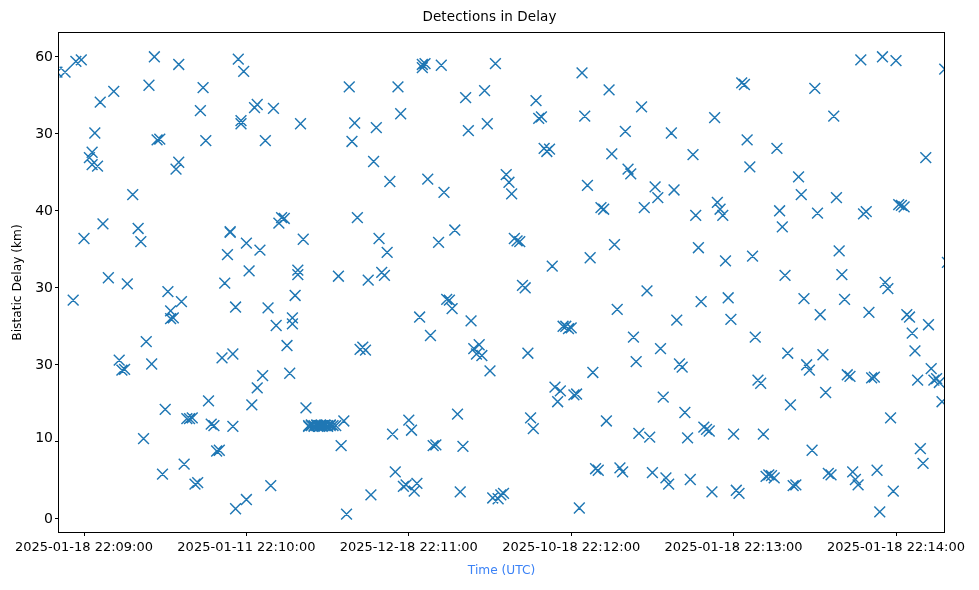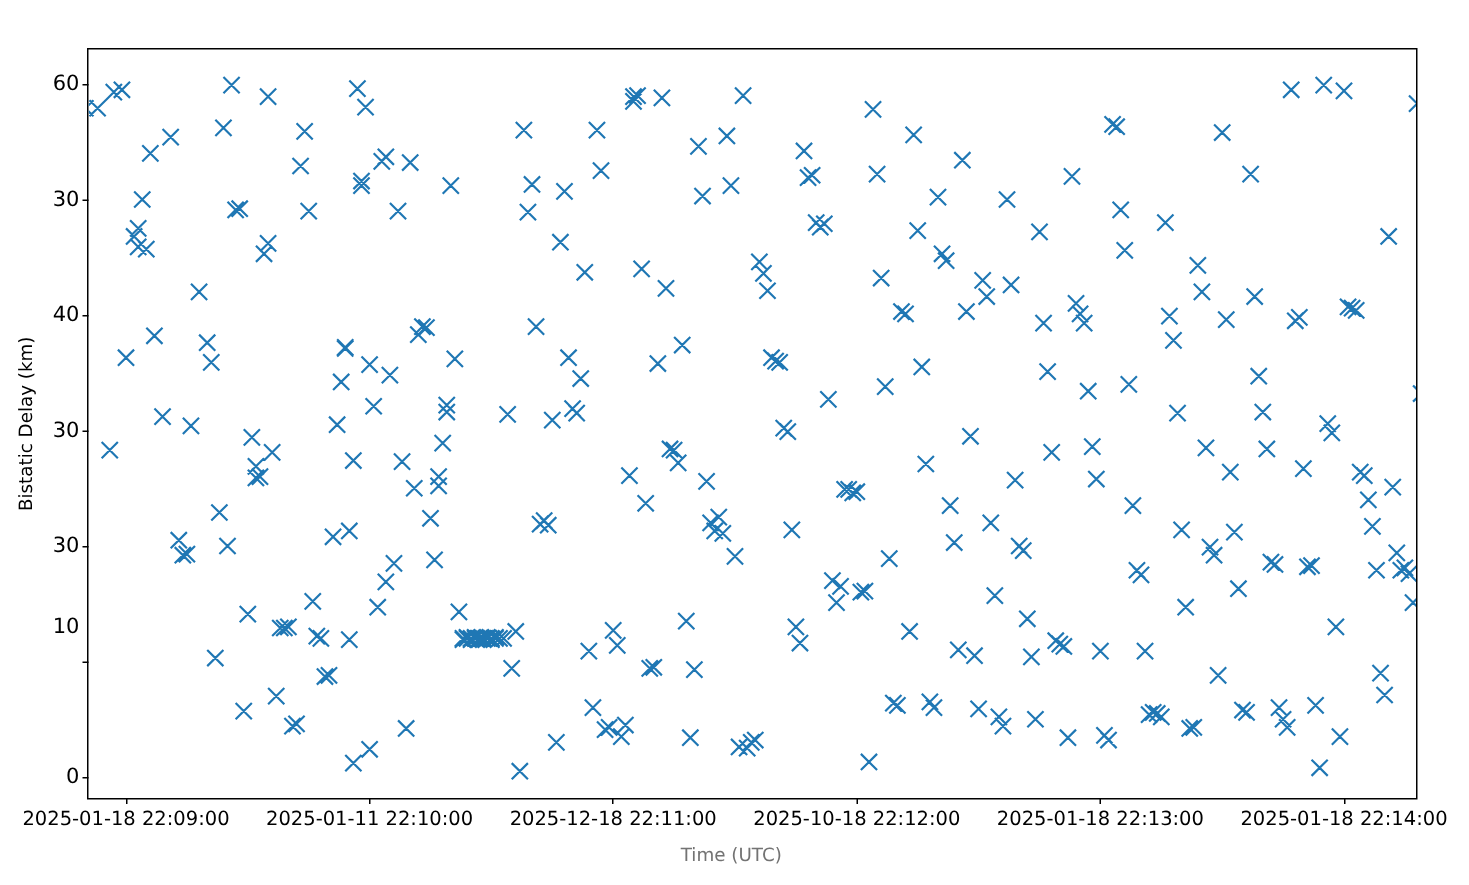--- a/index.html
+++ b/index.html
@@ -83,26 +83,26 @@
   .xtick-label {
     position: absolute;
     top: calc(100% + 7px);
     font-size: 13px;
     color: #000000;
     white-space: nowrap;
     transform: translateX(-50%);
   }
   #xlabel {
     position: absolute;
-    left: 44px;
+    left: 58px;
     top: 563px;
     width: 887px;
     text-align: center;
     font-size: 12.2px;
-    color: #737373;
+    color: #3b82f6;
   }
   #ylabel {
     position: absolute;
     left: 0px;
     top: 32px;
     width: 501px;
     height: 18px;
     line-height: 18px;
     text-align: center;
     font-size: 12.2px;
@@ -110,34 +110,35 @@
     transform-origin: 0 0;
     transform: rotate(-90deg) translateX(-501px) translateY(8px);
     white-space: nowrap;
   }
 </style>
 </head>
 <body>
 
 <div id="figure">
 
+  <div id="chart-title">Detections in Delay</div>
 
   <div id="axes">
     <div id="plot-area">
       <svg id="scatter-svg" width="887" height="501" viewBox="0 0 887 501" xmlns="http://www.w3.org/2000/svg">
           <g stroke="#1f77b4" stroke-width="1.45" stroke-linecap="butt" fill="none">
             <path d="M-7.47 33.77L3.33 44.57M-7.47 44.57L3.33 33.77M0.65 33.77L11.45 44.57M0.65 44.57L11.45 33.77M8.77 261.69L19.57 272.49M8.77 272.49L19.57 261.69M11.48 22.99L22.28 33.79M11.48 33.79L22.28 22.99M16.89 21.45L27.69 32.25M16.89 32.25L27.69 21.45M19.60 200.09L30.40 210.89M19.60 210.89L30.40 200.09M25.01 119.24L35.81 130.04M25.01 130.04L35.81 119.24M27.72 113.85L38.52 124.65M27.72 124.65L38.52 113.85M27.72 126.17L38.52 136.97M27.72 136.97L38.52 126.17M30.43 94.60L41.23 105.40M30.43 105.40L41.23 94.60M33.13 127.71L43.93 138.51M33.13 138.51L43.93 127.71M35.84 63.80L46.64 74.60M35.84 74.60L46.64 63.80M38.55 185.46L49.35 196.26M38.55 196.26L49.35 185.46M43.96 239.36L54.76 250.16M43.96 250.16L54.76 239.36M49.37 53.02L60.17 63.82M49.37 63.82L60.17 53.02M54.79 321.75L65.59 332.55M54.79 332.55L65.59 321.75M57.49 331.76L68.29 342.56M57.49 342.56L68.29 331.76M60.20 330.99L71.00 341.79M60.20 341.79L71.00 330.99M62.91 245.52L73.71 256.32M62.91 256.32L73.71 245.52M68.32 156.20L79.12 167.00M68.32 167.00L79.12 156.20M73.73 190.08L84.53 200.88M73.73 200.88L84.53 190.08M76.44 203.17L87.24 213.97M76.44 213.97L87.24 203.17M79.15 400.29L89.95 411.09M79.15 411.09L89.95 400.29M81.85 303.27L92.65 314.07M81.85 314.07L92.65 303.27M84.56 46.86L95.36 57.66M84.56 57.66L95.36 46.86M87.27 325.60L98.07 336.40M87.27 336.40L98.07 325.60M89.97 18.37L100.77 29.17M89.97 29.17L100.77 18.37M92.68 101.53L103.48 112.33M92.68 112.33L103.48 101.53M95.39 100.76L106.19 111.56M95.39 111.56L106.19 100.76M98.09 435.71L108.89 446.51M98.09 446.51L108.89 435.71M100.80 371.03L111.60 381.83M100.80 381.83L111.60 371.03M103.51 253.22L114.31 264.02M103.51 264.02L114.31 253.22M106.21 272.47L117.01 283.27M106.21 283.27L117.01 272.47M106.21 280.17L117.01 290.97M106.21 290.97L117.01 280.17M108.92 279.40L119.72 290.20M108.92 290.20L119.72 279.40M111.63 130.79L122.43 141.59M111.63 141.59L122.43 130.79M114.33 123.86L125.13 134.66M114.33 134.66L125.13 123.86M114.33 26.07L125.13 36.87M114.33 36.87L125.13 26.07M117.04 263.23L127.84 274.03M117.04 274.03L127.84 263.23M119.75 425.70L130.55 436.50M119.75 436.50L130.55 425.70M122.45 380.27L133.25 391.07M122.45 391.07L133.25 380.27M125.16 380.27L135.96 391.07M125.16 391.07L135.96 380.27M127.87 379.50L138.67 390.30M127.87 390.30L138.67 379.50M130.57 445.72L141.37 456.52M130.57 456.52L141.37 445.72M133.28 444.18L144.08 454.98M133.28 454.98L144.08 444.18M135.99 72.27L146.79 83.07M135.99 83.07L146.79 72.27M138.69 49.17L149.49 59.97M138.69 59.97L149.49 49.17M141.40 102.30L152.20 113.10M141.40 113.10L152.20 102.30M144.11 362.56L154.91 373.36M144.11 373.36L154.91 362.56M146.81 385.66L157.61 396.46M146.81 396.46L157.61 385.66M149.52 387.20L160.32 398.00M149.52 398.00L160.32 387.20M152.23 412.61L163.03 423.41M152.23 423.41L163.03 412.61M154.93 411.84L165.73 422.64M154.93 422.64L165.73 411.84M157.64 319.44L168.44 330.24M157.64 330.24L168.44 319.44M160.35 244.75L171.15 255.55M160.35 255.55L171.15 244.75M163.05 216.26L173.85 227.06M163.05 227.06L173.85 216.26M165.76 193.16L176.56 203.96M165.76 203.96L176.56 193.16M165.76 193.93L176.56 204.73M165.76 204.73L176.56 193.93M168.47 315.59L179.27 326.39M168.47 326.39L179.27 315.59M168.47 387.97L179.27 398.77M168.47 398.77L179.27 387.97M171.17 268.62L181.97 279.42M171.17 279.42L181.97 268.62M171.17 470.36L181.97 481.16M171.17 481.16L181.97 470.36M173.88 20.68L184.68 31.48M173.88 31.48L184.68 20.68M173.88 20.68L184.68 31.48M173.88 31.48L184.68 20.68M176.59 82.28L187.39 93.08M176.59 93.08L187.39 82.28M176.59 85.36L187.39 96.16M176.59 96.16L187.39 85.36M179.29 33.00L190.09 43.80M179.29 43.80L190.09 33.00M182.00 204.71L192.80 215.51M182.00 215.51L192.80 204.71M182.00 461.12L192.80 471.92M182.00 471.92L192.80 461.12M184.71 232.43L195.51 243.23M184.71 243.23L195.51 232.43M187.41 366.41L198.21 377.21M187.41 377.21L198.21 366.41M190.12 69.19L200.92 79.99M190.12 79.99L200.92 69.19M192.83 66.11L203.63 76.91M192.83 76.91L203.63 66.11M192.83 349.47L203.63 360.27M192.83 360.27L203.63 349.47M195.53 211.64L206.33 222.44M195.53 222.44L206.33 211.64M198.24 337.15L209.04 347.95M198.24 347.95L209.04 337.15M200.95 102.30L211.75 113.10M200.95 113.10L211.75 102.30M203.65 269.39L214.45 280.19M203.65 280.19L214.45 269.39M206.36 447.26L217.16 458.06M206.36 458.06L217.16 447.26M209.07 69.96L219.87 80.76M209.07 80.76L219.87 69.96M211.77 287.10L222.57 297.90M211.77 297.90L222.57 287.10M214.48 184.69L225.28 195.49M214.48 195.49L225.28 184.69M217.19 179.30L227.99 190.10M217.19 190.10L227.99 179.30M219.89 180.07L230.69 190.87M219.89 190.87L230.69 180.07M222.60 307.12L233.40 317.92M222.60 317.92L233.40 307.12M225.31 334.84L236.11 345.64M225.31 345.64L236.11 334.84M228.01 279.40L238.81 290.20M228.01 290.20L238.81 279.40M228.01 285.56L238.81 296.36M228.01 296.36L238.81 285.56M230.72 257.07L241.52 267.87M230.72 267.87L241.52 257.07M233.43 231.66L244.23 242.46M233.43 242.46L244.23 231.66M233.43 236.28L244.23 247.08M233.43 247.08L244.23 236.28M236.13 85.36L246.93 96.16M236.13 96.16L246.93 85.36M238.84 200.86L249.64 211.66M238.84 211.66L249.64 200.86M241.55 369.49L252.35 380.29M241.55 380.29L252.35 369.49M244.25 387.20L255.05 398.00M244.25 398.00L255.05 387.20M244.25 387.97L255.05 398.77M244.25 398.77L255.05 387.97M246.96 387.20L257.76 398.00M246.96 398.00L257.76 387.20M246.96 386.43L257.76 397.23M246.96 397.23L257.76 386.43M249.67 387.97L260.47 398.77M249.67 398.77L260.47 387.97M249.67 387.20L260.47 398.00M249.67 398.00L260.47 387.20M252.37 387.20L263.17 398.00M252.37 398.00L263.17 387.20M252.37 386.43L263.17 397.23M252.37 397.23L263.17 386.43M255.08 387.97L265.88 398.77M255.08 398.77L265.88 387.97M255.08 387.20L265.88 398.00M255.08 398.00L265.88 387.20M257.79 387.20L268.59 398.00M257.79 398.00L268.59 387.20M257.79 387.97L268.59 398.77M257.79 398.77L268.59 387.97M260.49 386.43L271.29 397.23M260.49 397.23L271.29 386.43M260.49 387.20L271.29 398.00M260.49 398.00L271.29 387.20M263.20 387.20L274.00 398.00M263.20 398.00L274.00 387.20M263.20 387.97L274.00 398.77M263.20 398.77L274.00 387.97M265.91 387.20L276.71 398.00M265.91 398.00L276.71 387.20M265.91 386.43L276.71 397.23M265.91 397.23L276.71 386.43M268.61 387.20L279.41 398.00M268.61 398.00L279.41 387.20M271.32 387.20L282.12 398.00M271.32 398.00L282.12 387.20M274.03 237.82L284.83 248.62M274.03 248.62L284.83 237.82M276.73 407.22L287.53 418.02M276.73 418.02L287.53 407.22M279.44 382.58L290.24 393.38M279.44 393.38L290.24 382.58M282.15 475.75L292.95 486.55M282.15 486.55L292.95 475.75M284.85 48.40L295.65 59.20M284.85 59.20L295.65 48.40M287.56 103.07L298.36 113.87M287.56 113.87L298.36 103.07M290.27 84.59L301.07 95.39M290.27 95.39L301.07 84.59M292.97 179.30L303.77 190.10M292.97 190.10L303.77 179.30M295.68 310.97L306.48 321.77M295.68 321.77L306.48 310.97M298.39 308.66L309.19 319.46M298.39 319.46L309.19 308.66M301.09 311.74L311.89 322.54M301.09 322.54L311.89 311.74M303.80 241.67L314.60 252.47M303.80 252.47L314.60 241.67M306.51 456.50L317.31 467.30M306.51 467.30L317.31 456.50M309.21 123.09L320.01 133.89M309.21 133.89L320.01 123.09M311.92 89.21L322.72 100.01M311.92 100.01L322.72 89.21M314.63 200.09L325.43 210.89M314.63 210.89L325.43 200.09M317.33 233.97L328.13 244.77M317.33 244.77L328.13 233.97M320.04 237.05L330.84 247.85M320.04 247.85L330.84 237.05M322.75 213.95L333.55 224.75M322.75 224.75L333.55 213.95M325.45 143.11L336.25 153.91M325.45 153.91L336.25 143.11M328.16 395.67L338.96 406.47M328.16 406.47L338.96 395.67M330.87 433.40L341.67 444.20M330.87 444.20L341.67 433.40M333.57 48.40L344.37 59.20M333.57 59.20L344.37 48.40M336.28 75.35L347.08 86.15M336.28 86.15L347.08 75.35M338.99 448.03L349.79 458.83M338.99 458.83L349.79 448.03M341.69 446.49L352.49 457.29M341.69 457.29L352.49 446.49M344.40 381.81L355.20 392.61M344.40 392.61L355.20 381.81M347.11 391.82L357.91 402.62M347.11 402.62L357.91 391.82M349.81 452.65L360.61 463.45M349.81 463.45L360.61 452.65M352.52 444.95L363.32 455.75M352.52 455.75L363.32 444.95M355.23 278.63L366.03 289.43M355.23 289.43L366.03 278.63M357.93 26.07L368.73 36.87M357.93 36.87L368.73 26.07M357.93 29.15L368.73 39.95M357.93 39.95L368.73 29.15M360.64 25.30L371.44 36.10M360.64 36.10L371.44 25.30M363.35 140.80L374.15 151.60M363.35 151.60L374.15 140.80M366.05 297.11L376.85 307.91M366.05 307.91L376.85 297.11M368.76 407.22L379.56 418.02M368.76 418.02L379.56 407.22M371.47 406.45L382.27 417.25M371.47 417.25L382.27 406.45M374.17 203.94L384.97 214.74M374.17 214.74L384.97 203.94M376.88 26.84L387.68 37.64M376.88 37.64L387.68 26.84M379.59 153.89L390.39 164.69M379.59 164.69L390.39 153.89M382.29 260.92L393.09 271.72M382.29 271.72L393.09 260.92M385.00 261.69L395.80 272.49M385.00 272.49L395.80 261.69M387.71 270.16L398.51 280.96M387.71 280.96L398.51 270.16M390.41 191.62L401.21 202.42M390.41 202.42L401.21 191.62M393.12 375.65L403.92 386.45M393.12 386.45L403.92 375.65M395.83 453.42L406.63 464.22M395.83 464.22L406.63 453.42M398.53 407.99L409.33 418.79M398.53 418.79L409.33 407.99M401.24 59.18L412.04 69.98M401.24 69.98L412.04 59.18M403.95 92.29L414.75 103.09M403.95 103.09L414.75 92.29M406.65 282.48L417.45 293.28M406.65 293.28L417.45 282.48M409.36 310.20L420.16 321.00M409.36 321.00L420.16 310.20M412.07 315.59L422.87 326.39M412.07 326.39L422.87 315.59M414.77 306.35L425.57 317.15M414.77 317.15L425.57 306.35M417.48 317.13L428.28 327.93M417.48 327.93L428.28 317.13M420.19 52.25L430.99 63.05M420.19 63.05L430.99 52.25M422.89 85.36L433.69 96.16M422.89 96.16L433.69 85.36M425.60 332.53L436.40 343.33M425.60 343.33L436.40 332.53M428.31 459.58L439.11 470.38M428.31 470.38L439.11 459.58M431.01 25.30L441.81 36.10M431.01 36.10L441.81 25.30M433.72 460.35L444.52 471.15M433.72 471.15L444.52 460.35M436.43 456.50L447.23 467.30M436.43 467.30L447.23 456.50M439.13 454.96L449.93 465.76M439.13 465.76L449.93 454.96M441.84 136.18L452.64 146.98M441.84 146.98L452.64 136.18M444.55 143.88L455.35 154.68M444.55 154.68L455.35 143.88M447.25 155.43L458.05 166.23M447.25 166.23L458.05 155.43M449.96 200.09L460.76 210.89M449.96 210.89L460.76 200.09M452.67 202.40L463.47 213.20M452.67 213.20L463.47 202.40M455.37 203.17L466.17 213.97M455.37 213.97L466.17 203.17M458.08 247.06L468.88 257.86M458.08 257.86L468.88 247.06M460.79 249.37L471.59 260.17M460.79 260.17L471.59 249.37M463.49 314.82L474.29 325.62M463.49 325.62L474.29 314.82M466.20 379.50L477.00 390.30M466.20 390.30L477.00 379.50M468.91 390.28L479.71 401.08M468.91 401.08L479.71 390.28M471.61 62.26L482.41 73.06M471.61 73.06L482.41 62.26M474.32 79.97L485.12 90.77M474.32 90.77L485.12 79.97M477.03 78.43L487.83 89.23M477.03 89.23L487.83 78.43M479.73 110.00L490.53 120.80M479.73 120.80L490.53 110.00M482.44 113.08L493.24 123.88M482.44 123.88L493.24 113.08M485.15 110.77L495.95 121.57M485.15 121.57L495.95 110.77M487.85 227.81L498.65 238.61M487.85 238.61L498.65 227.81M490.56 348.70L501.36 359.50M490.56 359.50L501.36 348.70M493.27 363.33L504.07 374.13M493.27 374.13L504.07 363.33M495.97 352.55L506.77 363.35M495.97 363.35L506.77 352.55M498.68 287.87L509.48 298.67M498.68 298.67L509.48 287.87M501.39 287.87L512.19 298.67M501.39 298.67L512.19 287.87M504.09 290.18L514.89 300.98M504.09 300.98L514.89 290.18M506.80 289.41L517.60 300.21M506.80 300.21L517.60 289.41M509.51 356.40L520.31 367.20M509.51 367.20L520.31 356.40M512.21 355.63L523.01 366.43M512.21 366.43L523.01 355.63M514.92 469.59L525.72 480.39M514.92 480.39L525.72 469.59M517.63 34.54L528.43 45.34M517.63 45.34L528.43 34.54M520.33 77.66L531.13 88.46M520.33 88.46L531.13 77.66M523.04 146.96L533.84 157.76M523.04 157.76L533.84 146.96M525.75 219.34L536.55 230.14M525.75 230.14L536.55 219.34M528.45 334.07L539.25 344.87M528.45 344.87L539.25 334.07M531.16 430.32L541.96 441.12M531.16 441.12L541.96 430.32M533.87 431.86L544.67 442.66M533.87 442.66L544.67 431.86M536.57 169.29L547.37 180.09M536.57 180.09L547.37 169.29M539.28 170.83L550.08 181.63M539.28 181.63L550.08 170.83M541.99 382.58L552.79 393.38M541.99 393.38L552.79 382.58M544.69 51.48L555.49 62.28M544.69 62.28L555.49 51.48M547.40 115.39L558.20 126.19M547.40 126.19L558.20 115.39M550.11 206.25L560.91 217.05M550.11 217.05L560.91 206.25M552.81 270.93L563.61 281.73M552.81 281.73L563.61 270.93M555.52 429.55L566.32 440.35M555.52 440.35L566.32 429.55M558.23 433.40L569.03 444.20M558.23 444.20L569.03 433.40M560.93 93.06L571.73 103.86M560.93 103.86L571.73 93.06M563.64 130.79L574.44 141.59M563.64 141.59L574.44 130.79M566.35 135.41L577.15 146.21M566.35 146.21L577.15 135.41M569.05 298.65L579.85 309.45M569.05 309.45L579.85 298.65M571.76 323.29L582.56 334.09M571.76 334.09L582.56 323.29M574.47 394.90L585.27 405.70M574.47 405.70L585.27 394.90M577.17 68.42L587.97 79.22M577.17 79.22L587.97 68.42M579.88 169.29L590.68 180.09M579.88 180.09L590.68 169.29M582.59 252.45L593.39 263.25M582.59 263.25L593.39 252.45M585.29 398.75L596.09 409.55M585.29 409.55L596.09 398.75M588.00 434.17L598.80 444.97M588.00 444.97L598.80 434.17M590.71 148.50L601.51 159.30M590.71 159.30L601.51 148.50M593.41 159.28L604.21 170.08M593.41 170.08L604.21 159.28M596.12 310.20L606.92 321.00M596.12 321.00L606.92 310.20M598.83 358.71L609.63 369.51M598.83 369.51L609.63 358.71M601.53 439.56L612.33 450.36M601.53 450.36L612.33 439.56M604.24 445.72L615.04 456.52M604.24 456.52L615.04 445.72M606.95 94.60L617.75 105.40M606.95 105.40L617.75 94.60M609.65 151.58L620.45 162.38M609.65 162.38L620.45 151.58M612.36 281.71L623.16 292.51M612.36 292.51L623.16 281.71M615.07 325.60L625.87 336.40M615.07 336.40L625.87 325.60M617.77 328.68L628.57 339.48M617.77 339.48L628.57 328.68M620.48 374.11L631.28 384.91M620.48 384.91L631.28 374.11M623.19 399.52L633.99 410.32M623.19 410.32L633.99 399.52M625.89 441.10L636.69 451.90M625.89 451.90L636.69 441.10M628.60 116.16L639.40 126.96M628.60 126.96L639.40 116.16M631.31 176.99L642.11 187.79M631.31 187.79L642.11 176.99M634.01 209.33L644.81 220.13M634.01 220.13L644.81 209.33M636.72 263.23L647.52 274.03M636.72 274.03L647.52 263.23M639.43 388.74L650.23 399.54M639.43 399.54L650.23 388.74M642.13 391.05L652.93 401.85M642.13 401.85L652.93 391.05M644.84 392.59L655.64 403.39M644.84 403.39L655.64 392.59M647.55 453.42L658.35 464.22M647.55 464.22L658.35 453.42M650.25 79.20L661.05 90.00M650.25 90.00L661.05 79.20M652.96 163.90L663.76 174.70M652.96 174.70L663.76 163.90M655.67 170.83L666.47 181.63M655.67 181.63L666.47 170.83M658.37 176.99L669.17 187.79M658.37 187.79L669.17 176.99M661.08 222.42L671.88 233.22M661.08 233.22L671.88 222.42M663.79 259.38L674.59 270.18M663.79 270.18L674.59 259.38M666.49 280.94L677.29 291.74M666.49 291.74L677.29 280.94M669.20 395.67L680.00 406.47M669.20 406.47L680.00 395.67M671.91 451.88L682.71 462.68M671.91 462.68L682.71 451.88M674.61 454.96L685.41 465.76M674.61 465.76L685.41 454.96M677.32 44.55L688.12 55.35M677.32 55.35L688.12 44.55M680.03 46.09L690.83 56.89M680.03 56.89L690.83 46.09M682.73 101.53L693.53 112.33M682.73 112.33L693.53 101.53M685.44 128.48L696.24 139.28M685.44 139.28L696.24 128.48M688.15 217.80L698.95 228.60M688.15 228.60L698.95 217.80M690.85 298.65L701.65 309.45M690.85 309.45L701.65 298.65M693.56 341.77L704.36 352.57M693.56 352.57L704.36 341.77M696.27 344.85L707.07 355.65M696.27 355.65L707.07 344.85M698.97 395.67L709.77 406.47M698.97 406.47L709.77 395.67M701.68 438.02L712.48 448.82M701.68 448.82L712.48 438.02M704.39 436.48L715.19 447.28M704.39 447.28L715.19 436.48M707.09 437.25L717.89 448.05M707.09 448.05L717.89 437.25M709.80 439.56L720.60 450.36M709.80 450.36L720.60 439.56M712.51 110.00L723.31 120.80M712.51 120.80L723.31 110.00M715.21 172.37L726.01 183.17M715.21 183.17L726.01 172.37M717.92 188.54L728.72 199.34M717.92 199.34L728.72 188.54M720.63 237.05L731.43 247.85M720.63 247.85L731.43 237.05M723.33 314.82L734.13 325.62M723.33 325.62L734.13 314.82M726.04 366.41L736.84 377.21M726.04 377.21L736.84 366.41M728.75 447.26L739.55 458.06M728.75 458.06L739.55 447.26M731.45 446.49L742.25 457.29M731.45 457.29L742.25 446.49M734.16 138.49L744.96 149.29M734.16 149.29L744.96 138.49M736.87 156.20L747.67 167.00M736.87 167.00L747.67 156.20M739.57 260.15L750.37 270.95M739.57 270.95L750.37 260.15M742.28 326.37L753.08 337.17M742.28 337.17L753.08 326.37M744.99 331.76L755.79 342.56M744.99 342.56L755.79 331.76M747.69 411.84L758.49 422.64M747.69 422.64L758.49 411.84M750.40 49.94L761.20 60.74M750.40 60.74L761.20 49.94M753.11 174.68L763.91 185.48M753.11 185.48L763.91 174.68M755.81 276.32L766.61 287.12M755.81 287.12L766.61 276.32M758.52 316.36L769.32 327.16M758.52 327.16L769.32 316.36M761.23 354.09L772.03 364.89M761.23 364.89L772.03 354.09M763.93 434.94L774.73 445.74M763.93 445.74L774.73 434.94M766.64 436.48L777.44 447.28M766.64 447.28L777.44 436.48M769.35 77.66L780.15 88.46M769.35 88.46L780.15 77.66M772.05 159.28L782.85 170.08M772.05 170.08L782.85 159.28M774.76 212.41L785.56 223.21M774.76 223.21L785.56 212.41M777.47 236.28L788.27 247.08M777.47 247.08L788.27 236.28M780.17 260.92L790.97 271.72M780.17 271.72L790.97 260.92M782.88 336.38L793.68 347.18M782.88 347.18L793.68 336.38M785.59 337.92L796.39 348.72M785.59 348.72L796.39 337.92M788.29 433.40L799.09 444.20M788.29 444.20L799.09 433.40M791.00 441.10L801.80 451.90M791.00 451.90L801.80 441.10M793.71 446.49L804.51 457.29M793.71 457.29L804.51 446.49M796.41 21.45L807.21 32.25M796.41 32.25L807.21 21.45M799.12 175.45L809.92 186.25M799.12 186.25L809.92 175.45M801.83 173.14L812.63 183.94M801.83 183.94L812.63 173.14M804.53 274.01L815.33 284.81M804.53 284.81L815.33 274.01M807.24 339.46L818.04 350.26M807.24 350.26L818.04 339.46M809.95 338.69L820.75 349.49M809.95 349.49L820.75 338.69M812.65 431.86L823.45 442.66M812.65 442.66L823.45 431.86M815.36 473.44L826.16 484.24M815.36 484.24L826.16 473.44M818.07 18.37L828.87 29.17M818.07 29.17L828.87 18.37M820.77 243.98L831.57 254.78M820.77 254.78L831.57 243.98M823.48 250.14L834.28 260.94M823.48 260.94L834.28 250.14M826.19 379.50L836.99 390.30M826.19 390.30L836.99 379.50M828.89 452.65L839.69 463.45M828.89 463.45L839.69 452.65M831.60 22.22L842.40 33.02M831.60 33.02L842.40 22.22M834.31 166.21L845.11 177.01M834.31 177.01L845.11 166.21M837.01 166.98L847.81 177.78M837.01 177.78L847.81 166.98M839.72 168.52L850.52 179.32M839.72 179.32L850.52 168.52M842.43 276.32L853.23 287.12M842.43 287.12L853.23 276.32M845.13 278.63L855.93 289.43M845.13 289.43L855.93 278.63M847.84 294.80L858.64 305.60M847.84 305.60L858.64 294.80M850.55 312.51L861.35 323.31M850.55 323.31L861.35 312.51M853.25 341.77L864.05 352.57M853.25 352.57L864.05 341.77M855.96 410.30L866.76 421.10M855.96 421.10L866.76 410.30M858.67 424.93L869.47 435.73M858.67 435.73L869.47 424.93M861.37 119.24L872.17 130.04M861.37 130.04L872.17 119.24M864.08 286.33L874.88 297.13M864.08 297.13L874.88 286.33M866.79 330.22L877.59 341.02M866.79 341.02L877.59 330.22M869.49 341.77L880.29 352.57M869.49 352.57L880.29 341.77M872.20 340.23L883.00 351.03M872.20 351.03L883.00 340.23M874.91 344.08L885.71 354.88M874.91 354.88L885.71 344.08M877.61 363.33L888.41 374.13M877.61 374.13L888.41 363.33M880.32 30.69L891.12 41.49M880.32 41.49L891.12 30.69M883.03 223.96L893.83 234.76M883.03 234.76L893.83 223.96M885.73 228.58L896.53 239.38M885.73 239.38L896.53 228.58M888.44 294.80L899.24 305.60M888.44 305.60L899.24 294.80M891.15 306.35L901.95 317.15M891.15 317.15L901.95 306.35"></path>
           </g>
         </svg>
     </div>
     <div id="ytick-container">
         <div class="ytick-mark" style="top: 484.5px;"></div>
         <div class="ytick-label" style="top: 485px;">0</div>
         <div class="ytick-mark" style="top: 407.5px;"></div>
-        <div class="ytick-label" style="top: 385px;">10</div>
+        <div class="ytick-label" style="top: 404px;">10</div>
         <div class="ytick-mark" style="top: 330.5px;"></div>
         <div class="ytick-label" style="top: 331px;">30</div>
         <div class="ytick-mark" style="top: 253.5px;"></div>
         <div class="ytick-label" style="top: 254px;">30</div>
         <div class="ytick-mark" style="top: 176.5px;"></div>
         <div class="ytick-label" style="top: 177px;">40</div>
         <div class="ytick-mark" style="top: 99.5px;"></div>
         <div class="ytick-label" style="top: 100px;">30</div>
         <div class="ytick-mark" style="top: 22.5px;"></div>
         <div class="ytick-label" style="top: 23px;">60</div>

